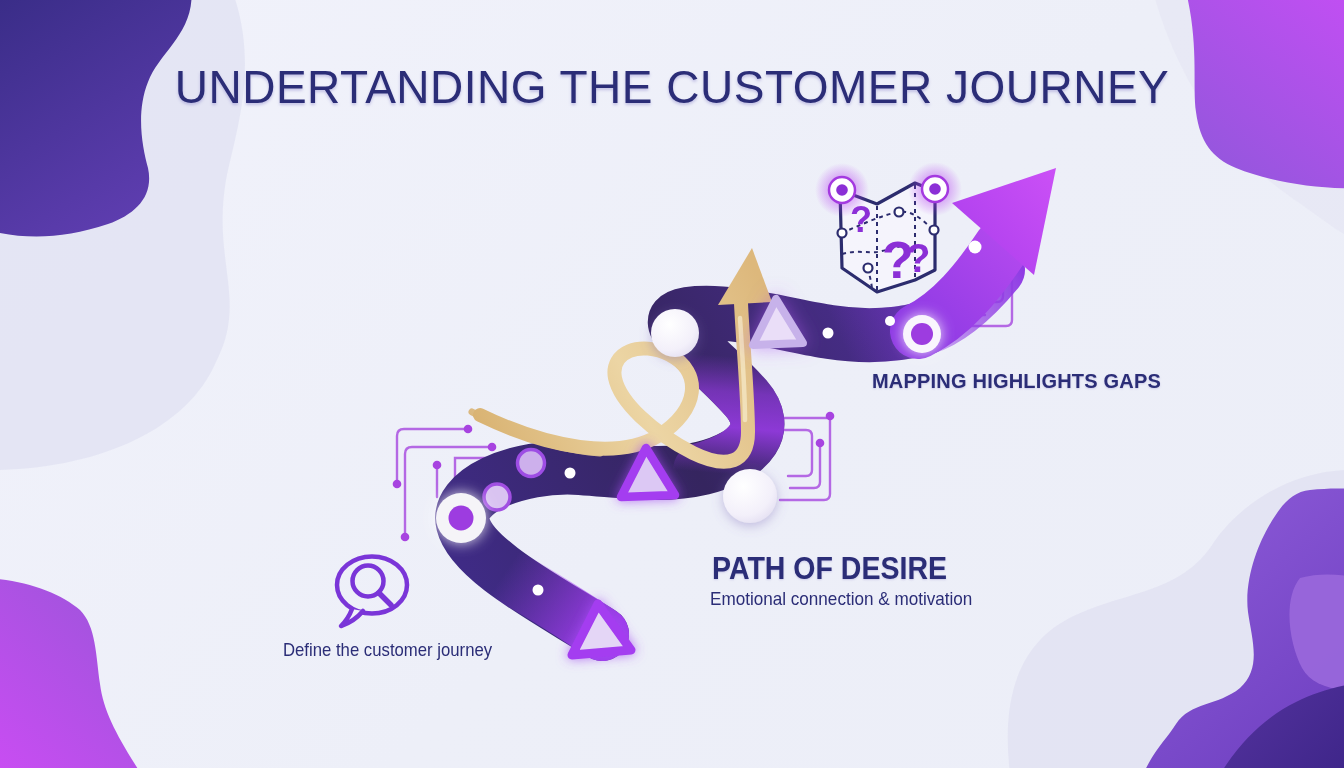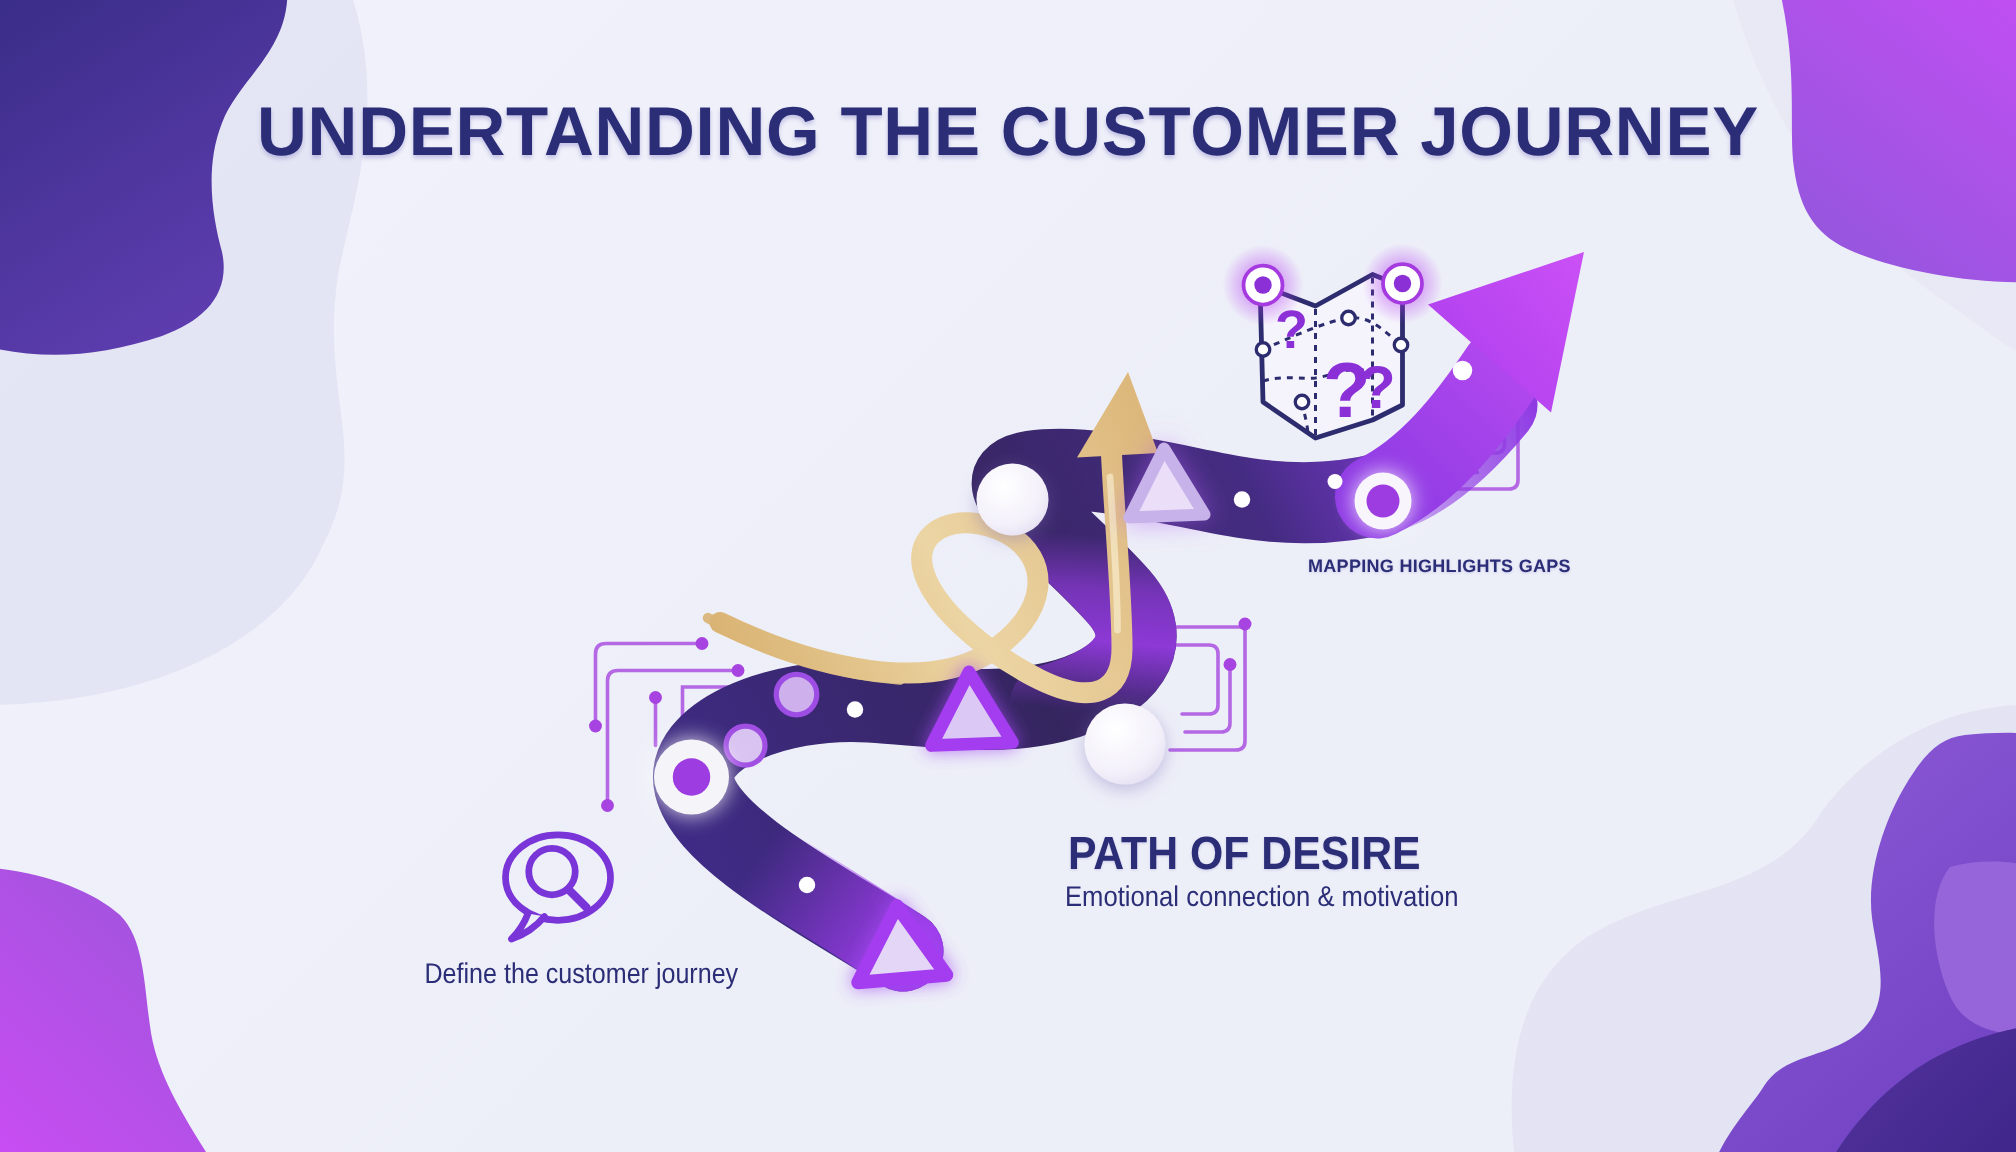--- a/index.html
+++ b/index.html
@@ -5,25 +5,25 @@
   html,body{margin:0;padding:0;}
   .stage{
     position:relative;width:1344px;height:768px;overflow:hidden;
     background:linear-gradient(135deg,#f1f2fb 0%,#edeff8 55%,#eceef8 100%);
     font-family:"Liberation Sans", sans-serif;
   }
   .stage svg{position:absolute;left:0;top:0;}
   .txt{position:absolute;color:#2b2d77;white-space:nowrap;}
   .title{
     top:60px;left:0;width:1344px;text-align:center;
-    font-size:46px;font-weight:bold;letter-spacing:.5px;
+    font-size:46px;font-weight:normal;letter-spacing:.5px;
     text-shadow:0 2px 3px rgba(110,100,190,.35);
   }
   .mapping{
-    top:370px;left:872px;font-size:12px;font-weight:bold;letter-spacing:.2px;
+    top:370px;left:872px;font-size:20px;font-weight:bold;letter-spacing:.2px;
     text-shadow:0 1px 2px rgba(110,100,190,.25);
   }
   .pod{
     top:551px;left:712px;font-size:31px;font-weight:bold;
     transform:scaleX(.92);transform-origin:left top;
     text-shadow:0 1px 2px rgba(110,100,190,.25);
   }
   .pod-sub{
     top:588px;left:710px;font-size:19px;
     transform:scaleX(.9);transform-origin:left top;

